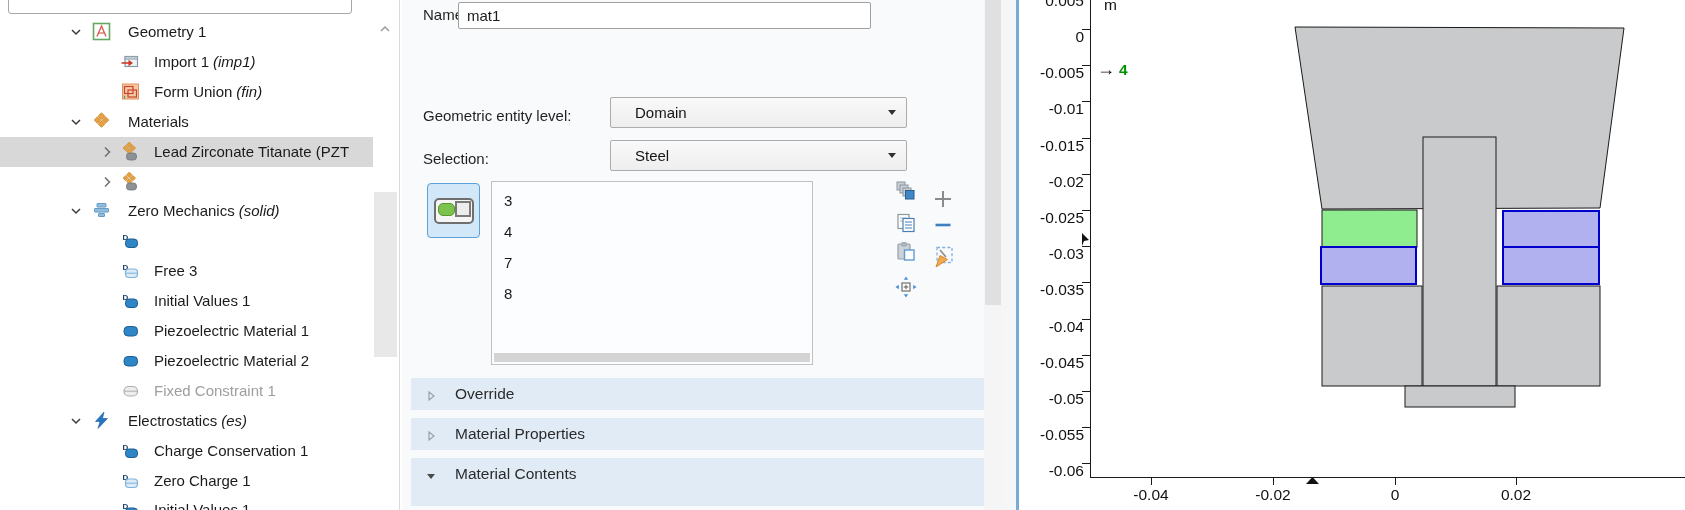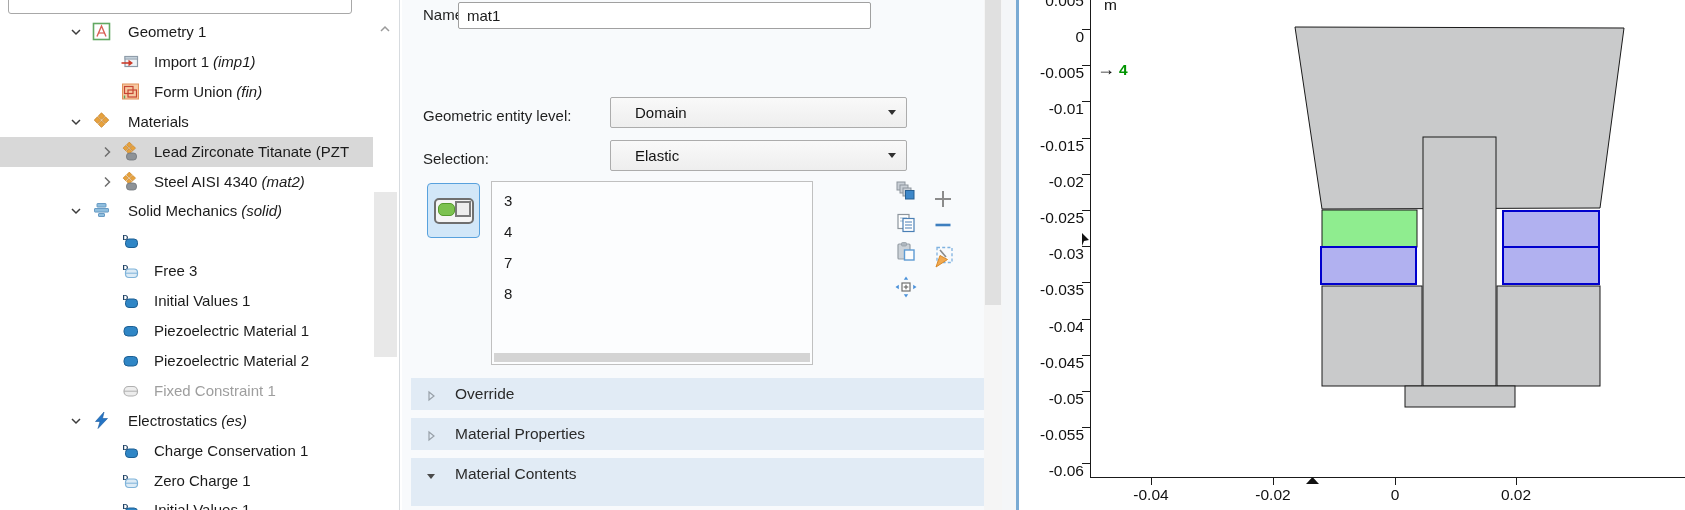--- a/index.html
+++ b/index.html
@@ -133,34 +133,33 @@
             </svg></span>
           <span class="ticon" style="left: 121px;"><svg width="19" height="19" viewBox="0 0 19 19">
               <g fill="#e8a23c" stroke="#c8842a" stroke-width="0.7">
                 <rect x="6.4" y="0.9" width="3.8" height="3.8" transform="rotate(45 8.3 2.8)"></rect>
                 <rect x="2.9" y="4.2" width="3.8" height="3.8" transform="rotate(45 4.8 6.1)"></rect>
                 <rect x="9.9" y="4.2" width="3.8" height="3.8" transform="rotate(45 11.8 6.1)"></rect>
                 <rect x="6.4" y="7.5" width="3.8" height="3.8" transform="rotate(45 8.3 9.4)"></rect>
               </g>
               <rect x="5.5" y="11" width="10" height="7" rx="3" fill="#8d9297" stroke="#6f747a" stroke-width="0.8"></rect>
             </svg></span>
-          <span class="tlabel" style="left: 154px;"><span>Steel AISI 4340</span><span class="tsuffix">(mat2)</span></span>
         </div>
         <div class="trow" style="top: 196.4px;">
           <span class="chev" style="left: 68px;"><svg width="16" height="16" viewBox="0 0 16 16">
               <path d="M4 6 L8 10 L12 6" fill="none" stroke="#3c3c3c" stroke-width="1.5"></path>
             </svg></span>
           <span class="ticon" style="left: 92px;"><svg width="19" height="19" viewBox="0 0 19 19">
               <g fill="#8fbede" stroke="#5f94bf" stroke-width="0.9">
                 <rect x="5" y="2.5" width="9" height="3.6" rx="0.5"></rect>
                 <rect x="2.5" y="7.5" width="14" height="3.6" rx="0.5"></rect>
                 <rect x="6.5" y="12.5" width="6" height="3" rx="0.5"></rect>
               </g>
             </svg></span>
-          <span class="tlabel" style="left: 128px;"><span>Solid Mechanics</span><span class="tsuffix">(solid)</span></span>
+          <span class="tlabel" style="left: 128px;"><span>Zero Mechanics</span><span class="tsuffix">(solid)</span></span>
         </div>
         <div class="trow" style="top: 226.3px;">
           <span class="ticon" style="left: 121px;"><svg width="19" height="19" viewBox="0 0 19 19">
               <text x="1.5" y="8.5" font-size="8" font-weight="bold" fill="#163a5e" font-family="Liberation Sans,sans-serif">D</text>
               <rect x="4.5" y="8" width="12" height="8.5" rx="3.5" fill="#2f86c6" stroke="#1d5f93" stroke-width="1"></rect>
             </svg></span>
         </div>
         <div class="trow" style="top: 256.2px;">
           <span class="ticon" style="left: 121px;"><svg width="19" height="19" viewBox="0 0 19 19">
               <text x="1.5" y="8.5" font-size="8" font-weight="bold" fill="#163a5e" font-family="Liberation Sans,sans-serif">D</text>
@@ -241,21 +240,21 @@
 
 
     <div class="s-label" style="left:21px;top:107px">Geometric entity level:</div>
     <div class="combo" style="left:208px;top:97px">
       <span class="c-text">Domain</span>
       <span class="c-arrow"></span>
     </div>
 
     <div class="s-label" style="left:21px;top:150px">Selection:</div>
     <div class="combo" style="left:208px;top:140px">
-      <span class="c-text">Elastic</span>
+      <span class="c-text">Steel</span>
       <span class="c-arrow"></span>
     </div>
 
     <div id="toggle-btn">
       <div id="toggle-inner">
         <div id="toggle-green"></div>
           <div id="toggle-gray"></div>
       </div>
     </div>
 

